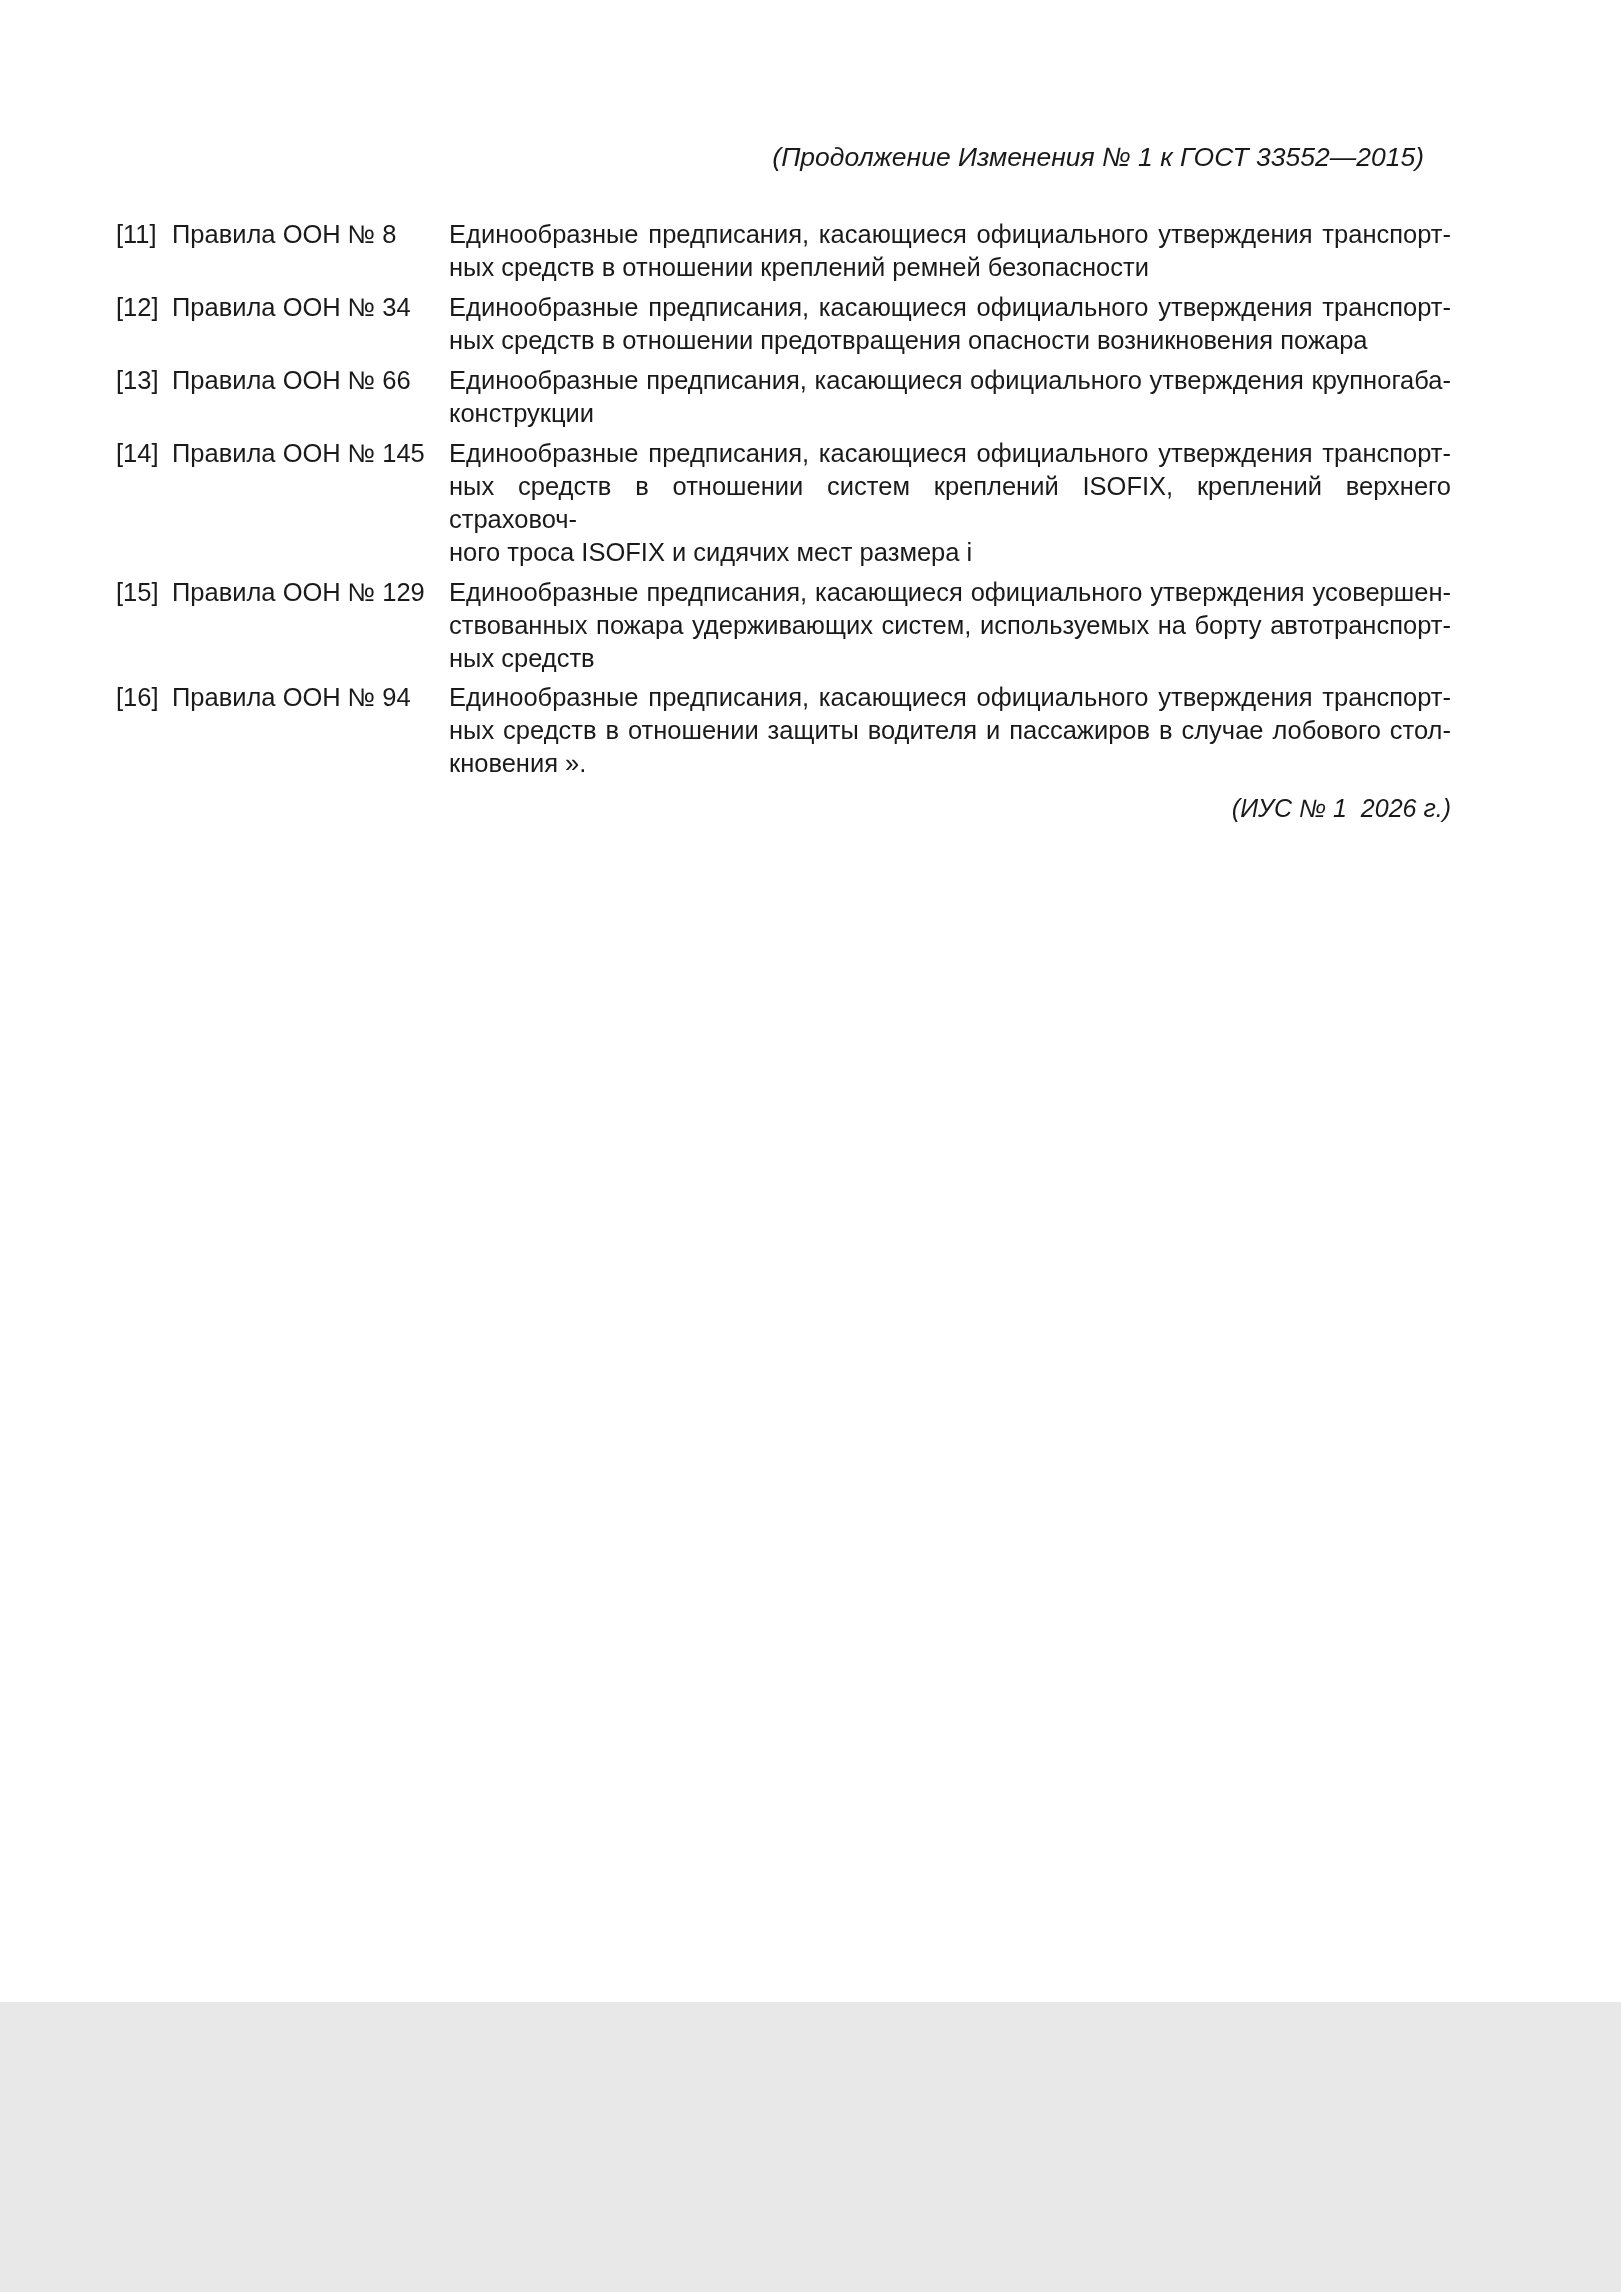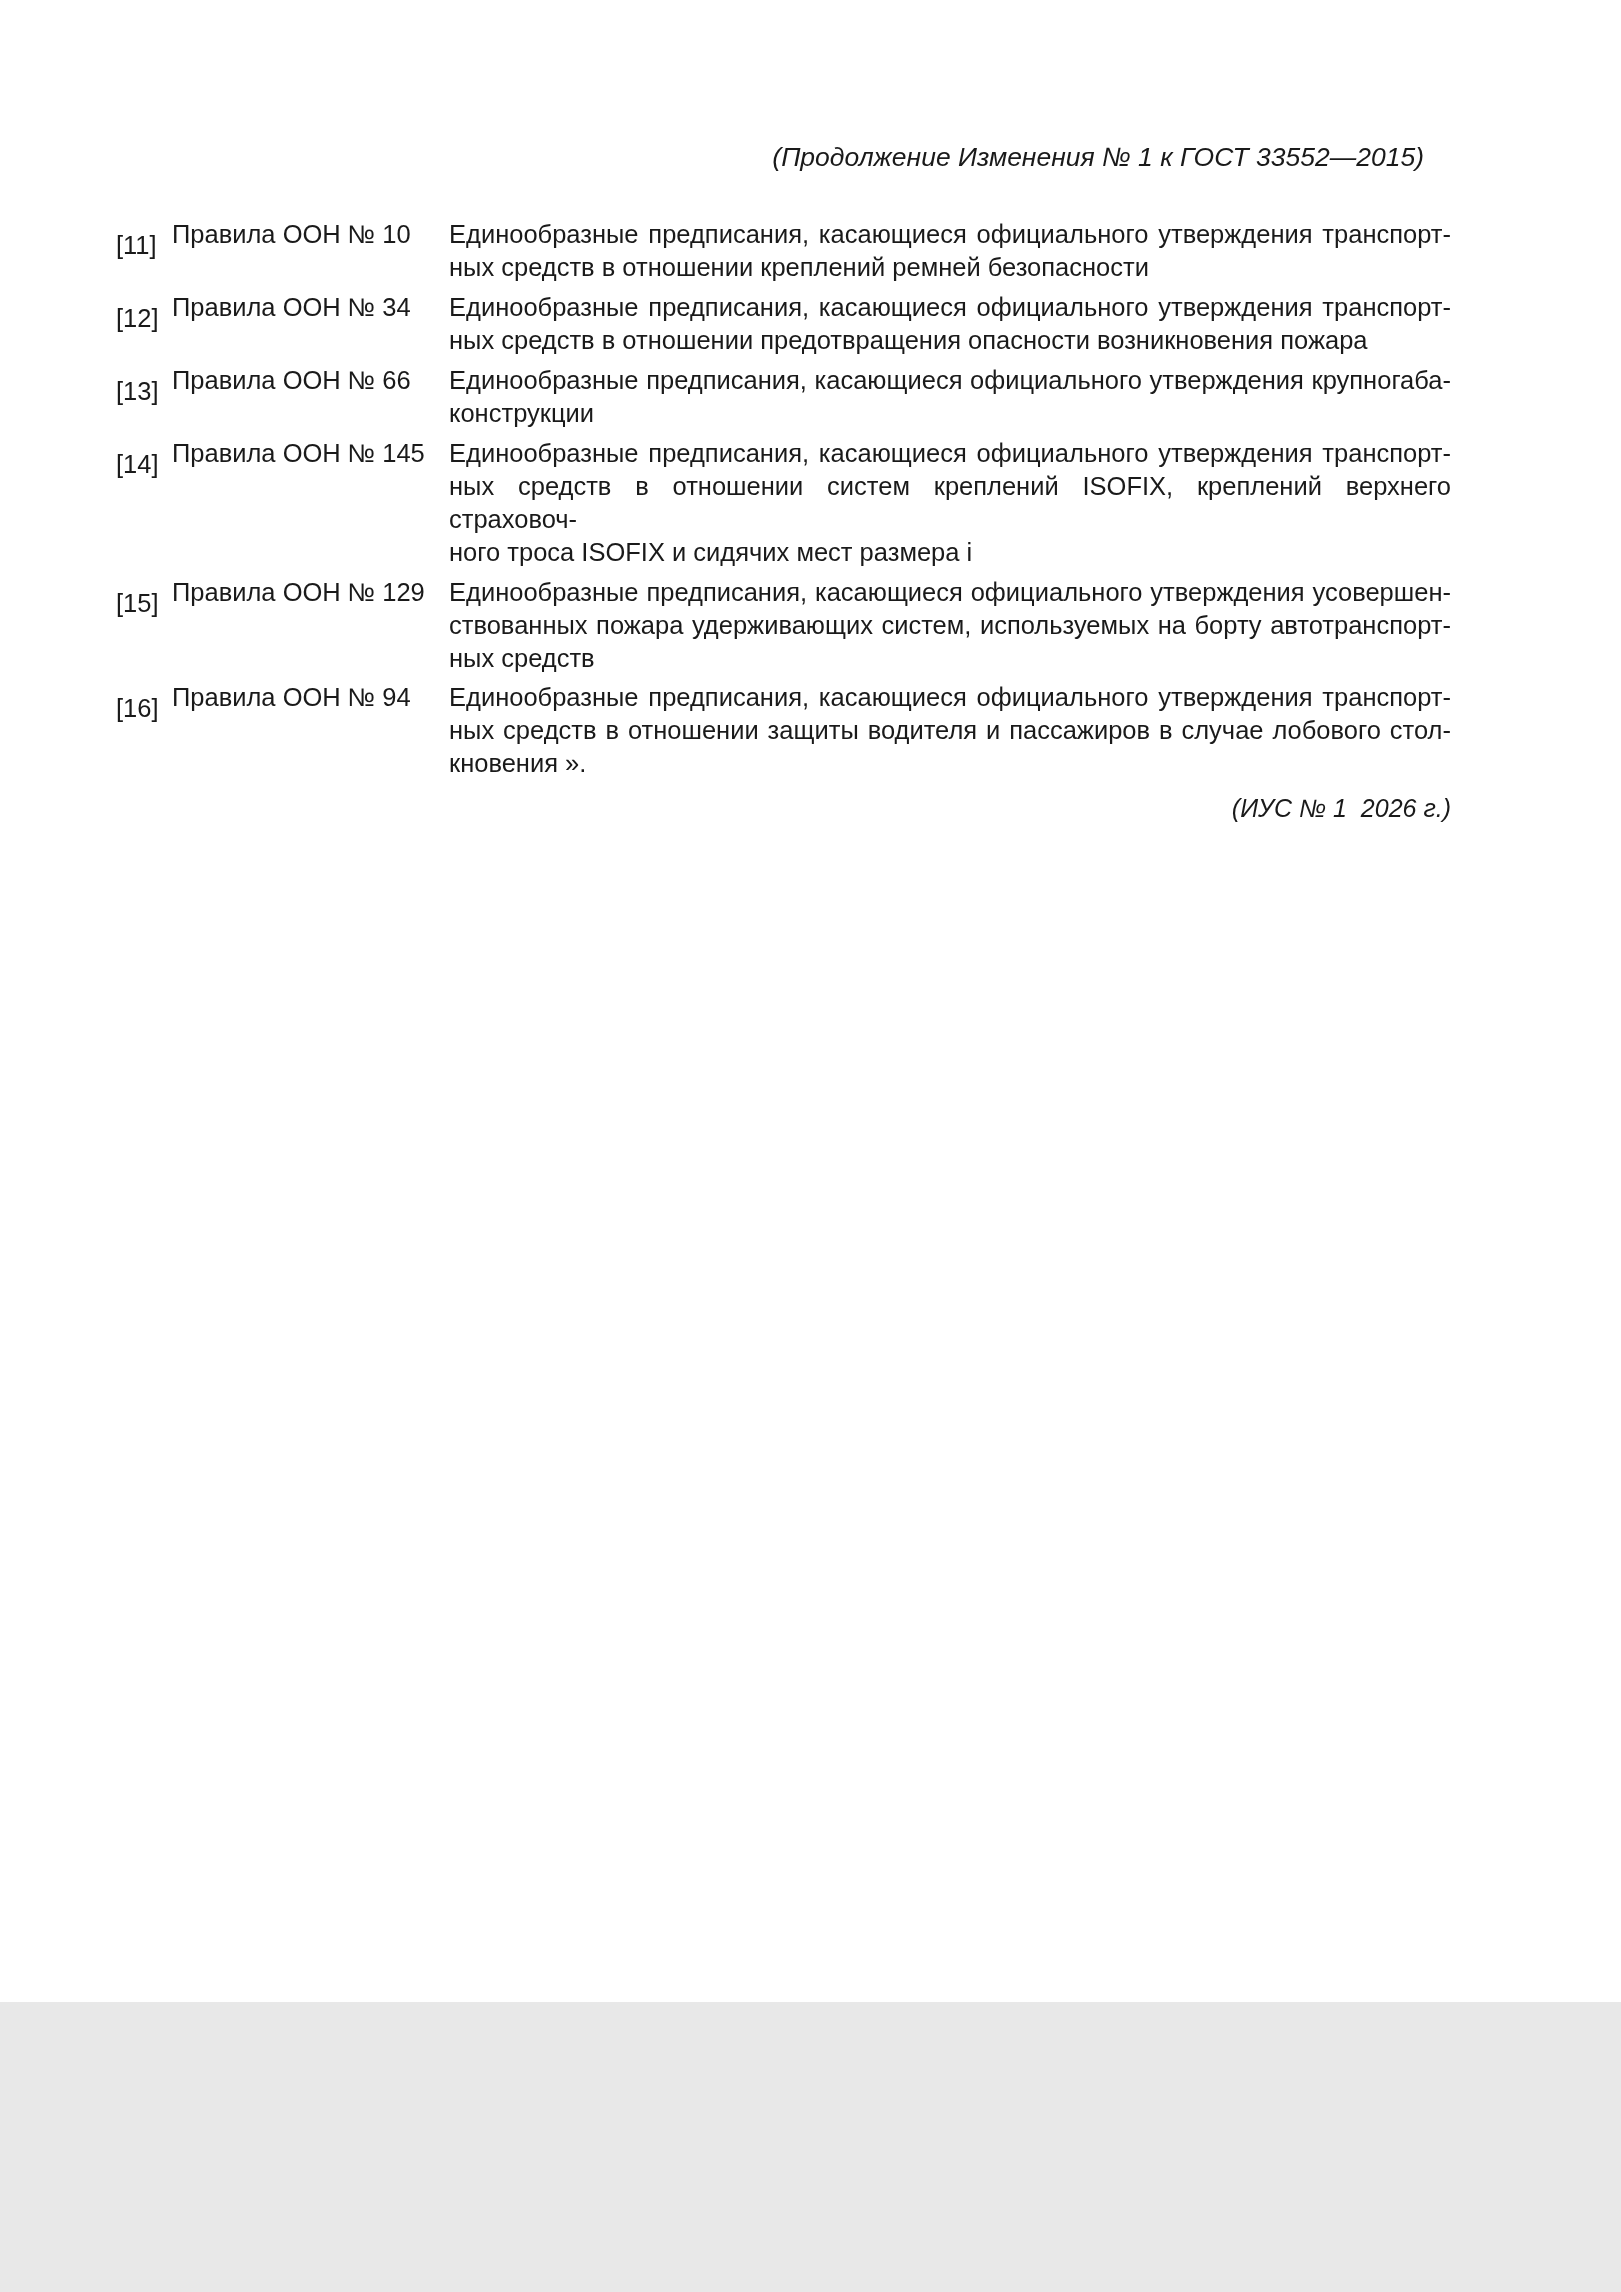--- a/index.html
+++ b/index.html
@@ -37,21 +37,20 @@
     line-height: 33px;
   }
   .row {
     display: flex;
     align-items: flex-start;
     margin-bottom: 6.9px;
   }
   .ref-num {
     flex: none;
     width: 56px;
-    margin-top: 11px;
   }
   .rule-label {
     flex: none;
     width: 277px;
   }
   .desc {
     flex: 1 1 auto;
     min-width: 0;
   }
   .desc .line {
@@ -82,21 +81,21 @@
 </head>
 <body>
 
 <div class="page">
   <div class="header">(Продолжение Изменения № 1 к ГОСТ 33552—2015)</div>
 
   <div class="refs">
     <div id="rows-container">
   <div class="row">
     <div class="ref-num">[11]</div>
-    <div class="rule-label">Правила ООН № 10</div>
+    <div class="rule-label">Правила ООН № 8</div>
     <div class="desc">
             <div class="line just">Единообразные предписания, касающиеся официального утверждения транспорт-</div>
             <div class="line">ных средств в отношении креплений ремней безопасности</div>
           </div>
   </div>
 
   <div class="row">
     <div class="ref-num">[12]</div>
     <div class="rule-label">Правила ООН № 34</div>
     <div class="desc">

